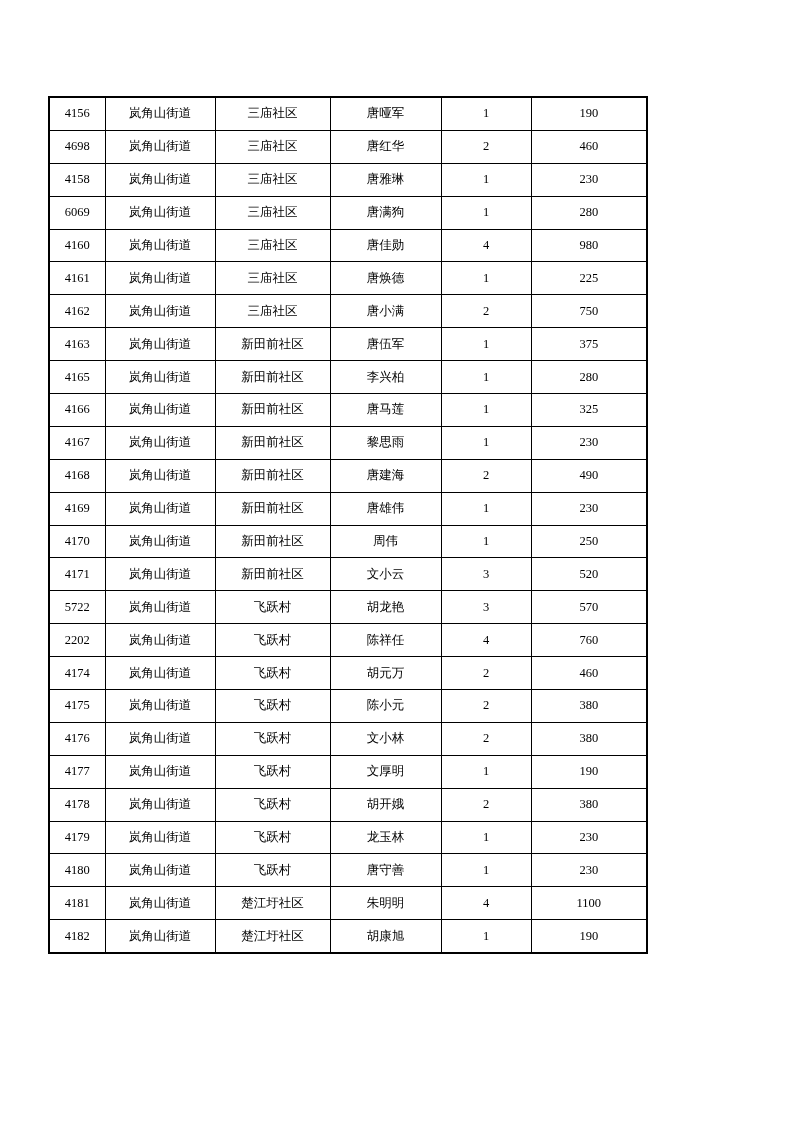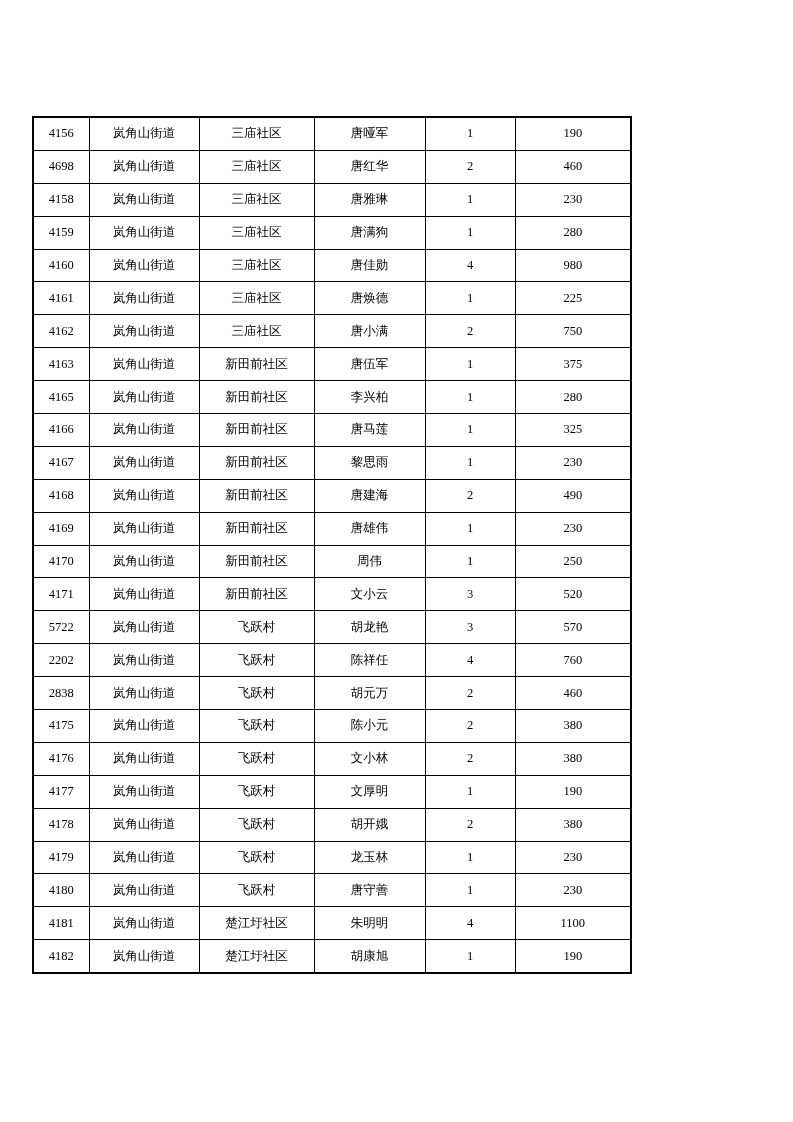--- a/index.html
+++ b/index.html
@@ -9,27 +9,26 @@
   }
   .page {
     position: relative;
     width: 793px;
     height: 1122px;
     background: #ffffff;
     overflow: hidden;
   }
   table.grid {
     position: absolute;
-    left: 32px;
+    left: 48px;
     top: 96px;
     width: 598px;
     border-collapse: collapse;
     table-layout: fixed;
     border: 2px solid #000000;
-    margin-top: 20px;
   }
   table.grid td {
     border: 1px solid #000000;
     height: 31.9px;
     padding: 0;
     text-align: center;
     vertical-align: middle;
     font-family: "Liberation Serif", "DejaVu Serif", serif;
     font-size: 12.5px;
     color: #000000;
@@ -69,21 +68,21 @@
   </tr>
         <tr>
     <td>4158</td>
     <td>岚角山街道</td>
     <td>三庙社区</td>
     <td>唐雅琳</td>
     <td>1</td>
     <td>230</td>
   </tr>
         <tr>
-    <td>4159</td>
+    <td>6069</td>
     <td>岚角山街道</td>
     <td>三庙社区</td>
     <td>唐满狗</td>
     <td>1</td>
     <td>280</td>
   </tr>
         <tr>
     <td>4160</td>
     <td>岚角山街道</td>
     <td>三庙社区</td>
@@ -181,21 +180,21 @@
   </tr>
         <tr>
     <td>2202</td>
     <td>岚角山街道</td>
     <td>飞跃村</td>
     <td>陈祥任</td>
     <td>4</td>
     <td>760</td>
   </tr>
         <tr>
-    <td>2838</td>
+    <td>4174</td>
     <td>岚角山街道</td>
     <td>飞跃村</td>
     <td>胡元万</td>
     <td>2</td>
     <td>460</td>
   </tr>
         <tr>
     <td>4175</td>
     <td>岚角山街道</td>
     <td>飞跃村</td>

